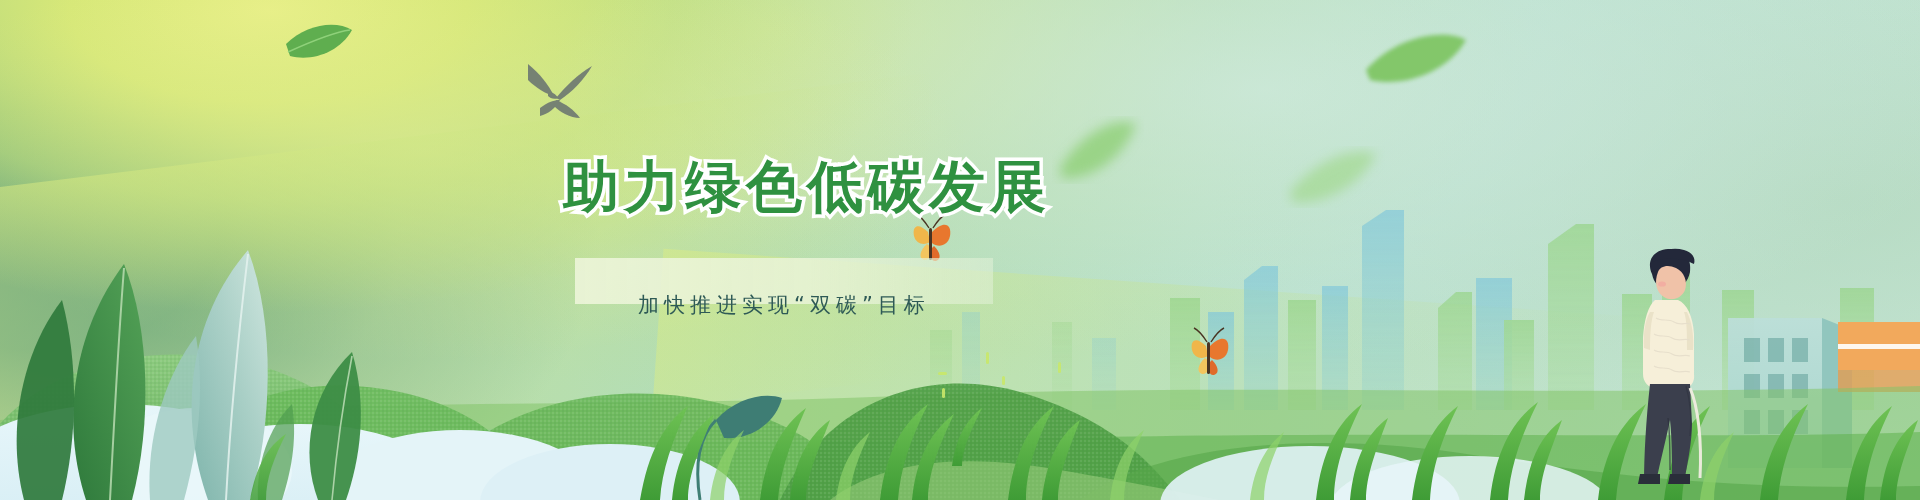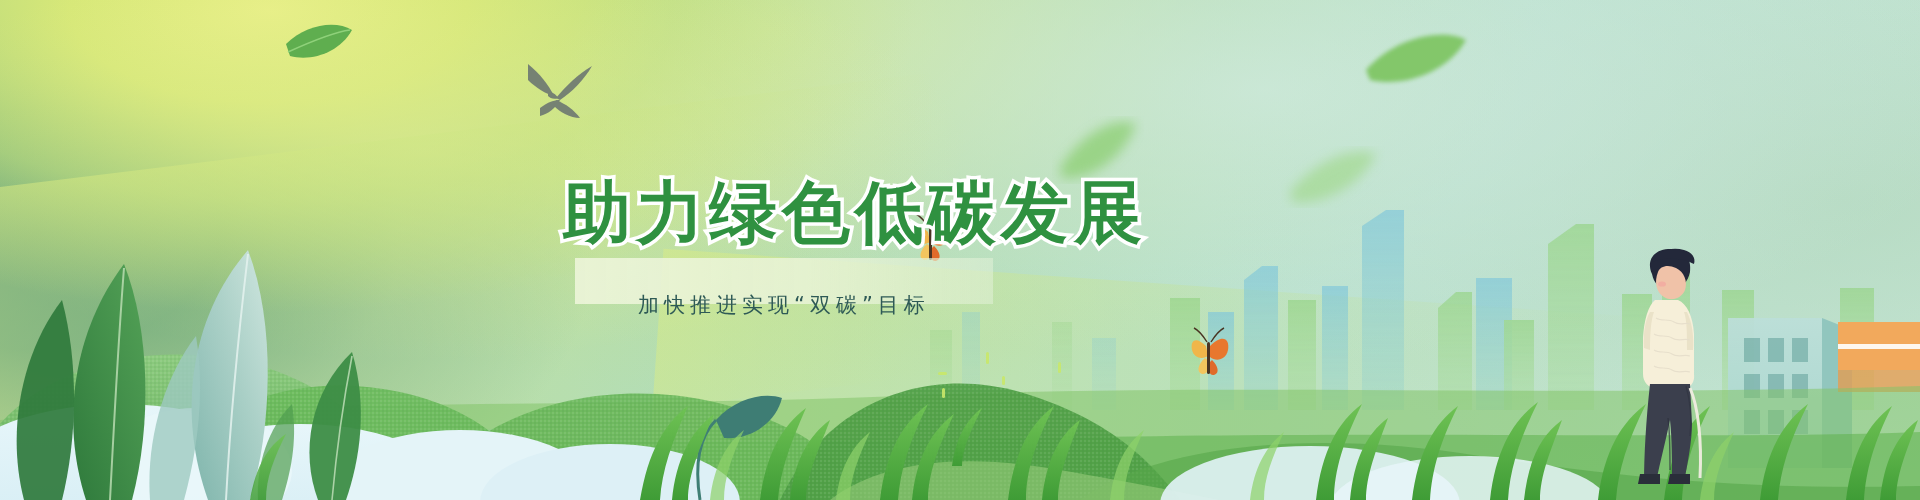--- a/index.html
+++ b/index.html
@@ -33,21 +33,21 @@
 
   
   .title-wrap{position:absolute;left:0;top:0;width:1920px;height:500px;pointer-events:none;}
   .tline{position:absolute;white-space:nowrap;
     font-family:"DejaVu Sans","Liberation Sans",sans-serif;
     font-weight:bold;color:#2f9140;
     -webkit-text-stroke:7px #ffffff;paint-order:stroke fill;
     letter-spacing:5px;}
   .tline .shadowcopy{position:absolute;left:4px;top:5px;color:#17331a;-webkit-text-stroke:7px #17331a;z-index:-1;}
   #title1{left:417px;top:78px;font-size:72px;}
-  #title2{left:563px;top:168px;font-size:68px;}
+  #title2{left:563px;top:150px;font-size:56px;}
 
   .sub-band{position:absolute;left:575px;top:258px;width:418px;height:46px;
     background:linear-gradient(90deg, rgba(236,244,216,0.92) 0%, rgba(232,243,214,0.88) 55%, rgba(226,241,216,0.55) 100%);}
   .sub-text{position:absolute;left:575px;top:258px;width:418px;height:46px;
     display:flex;align-items:center;justify-content:center;
     font-family:"DejaVu Sans","Liberation Sans",sans-serif;
     font-size:21px;color:#2e5a56;letter-spacing:5px;margin-top:24px;}
 </style>
 </head>
 <body>

